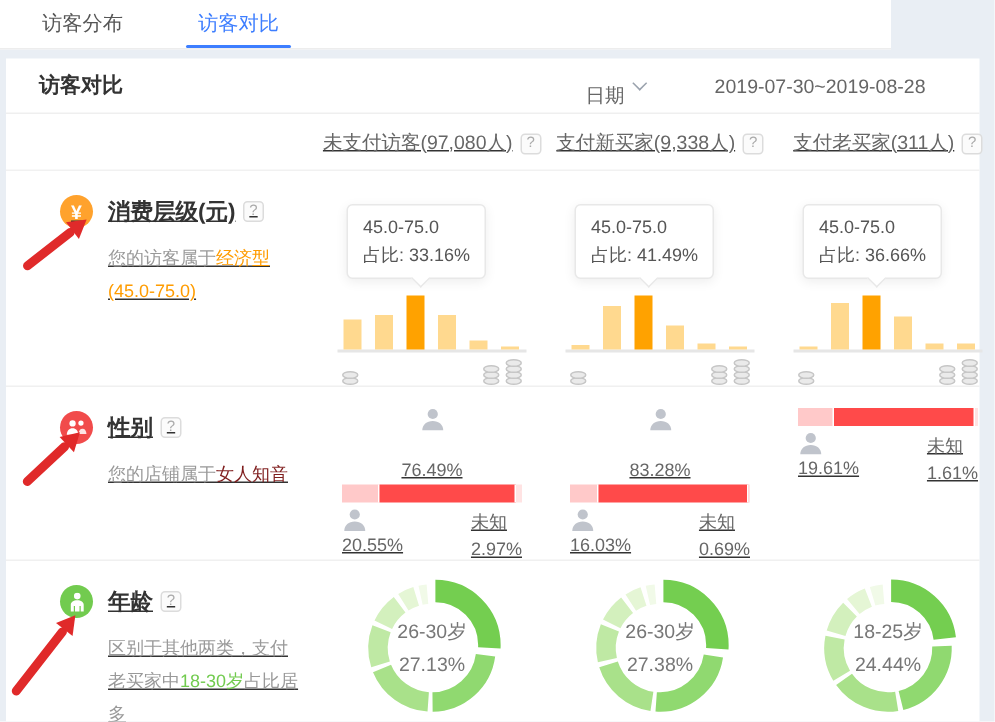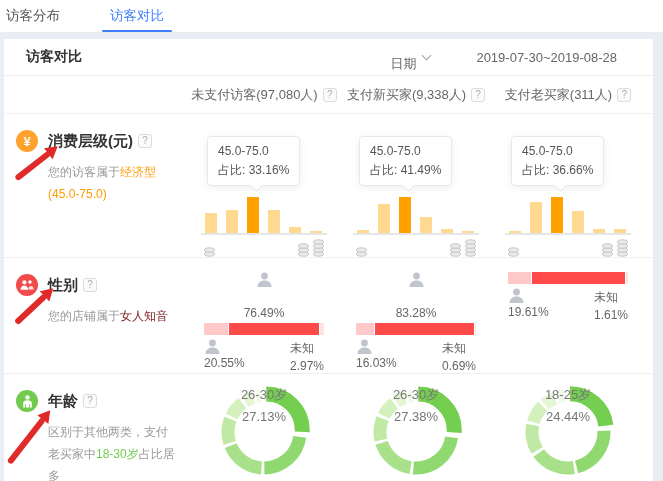--- a/index.html
+++ b/index.html
@@ -3,40 +3,40 @@
 <meta charset="utf-8">
 <style>
   * { margin:0; padding:0; box-sizing:border-box; }
   html,body { width:663px; height:481px; overflow:hidden; }
   body {
     background:#E9EEF4;
     font-family:"Liberation Sans","DejaVu Sans",sans-serif;
     color:#333; font-size:13px; position:relative;
   }
   
-  .tabbar { position:absolute; top:0; left:0; width:663px; height:33px;
-    background:#fff; border-bottom:1px solid #EDEDED; display:flex; align-items:stretch; }
+  .tabbar { position:absolute; top:0; left:0; width:594px; height:33px;
+    background:#fff; border-bottom:1px solid #EDEDED; display:flex; align-items:stretch; padding-left:22px; }
   .tab { display:flex; align-items:center; padding:0 6px; margin-right:38px;
     color:#555; font-size:13.5px; cursor:pointer; position:relative; }
   .tab.active { color:#3D7EFF; }
   .tab.active::after { content:""; position:absolute; left:-2px; right:-2px; bottom:0;
     height:2px; background:#3D7EFF; border-radius:1px; }
   
   .card { position:absolute; top:39px; left:4px; right:10px; bottom:0;
     background:#fff; }
   .card-header { height:37px; display:flex; align-items:center;
     padding:0 22px; border-bottom:1px solid #EFEFEF; }
   .card-title { font-weight:bold; font-size:14px; color:#333; }
   .date-area { margin-left:auto; display:flex; align-items:center; color:#666; font-size:13px; }
   .date-label { margin-right:4px; cursor:pointer;margin-top:13px; }
   .chev { display:inline-block; width:7px; height:7px; border:solid #9AA2AD;
     border-width:0 1.5px 1.5px 0; transform:rotate(45deg); margin:-3px 0 0 3px; }
   .date-range { margin-left:46px; margin-right:14px; cursor:pointer; }
   
-  .grid { display:grid; grid-template-columns:172px 152px 152px 152px; padding-left:12px; }
+  .grid { display:grid; grid-template-columns:172px 152px 152px 152px; padding-left:36px;text-decoration:underline; }
   .colheads { height:38px; border-bottom:1px solid #F1F1F1; align-items:center; }
   .colhead { text-align:center; color:#666; font-size:13px; white-space:nowrap; }
   .help { display:inline-block; width:14px; height:14px; line-height:12px; text-align:center;
     border:1px solid #DCDCDC; border-radius:3px; color:#ABABAB; background:#FBFBFB;
     font-size:10px; margin-left:5px; vertical-align:1px; cursor:pointer; }
   .row { position:relative; }
   .row + .row { border-top:1px solid #F0F0F0; }
   .row-consumption { height:143px; }
   .row-gender { height:116px; }
   .row-age { height:111px; }
@@ -76,21 +76,21 @@
   .seg-male { background:#FFC9C9; border-right:1px solid #fff; }
   .seg-female { background:#FF4A4A; border-right:1px solid #fff; }
   .seg-unknown { background:#FFE3E3; }
   .g-bottom { display:flex; justify-content:space-between; margin-top:4px; }
   .g-stack { display:flex; flex-direction:column; line-height:1.5; color:#666; }
   .bust { width:17px; height:15px; display:inline-block; }
   .bust svg { display:block; }
   
   .donut-wrap { width:96px; margin:0 auto; padding-top:10px; position:relative; }
   .donut-center { position:absolute; left:0; top:10px; width:96px; height:96px;
-    display:flex; flex-direction:column; align-items:center; justify-content:flex-start;
+    display:flex; flex-direction:column; align-items:center; justify-content:center;
     font-size:13px; color:#777; line-height:1.7; pointer-events:none; }
   
   .annot-arrow { position:absolute; height:6px; background:#E02A2A; transform-origin:0 50%;
     border-radius:3px; z-index:5; }
   .annot-arrow::after { content:""; position:absolute; right:-11px; top:50%;
     transform:translateY(-50%); width:0; height:0;
     border-left:12px solid #E02A2A; border-top:7px solid transparent; border-bottom:7px solid transparent; }
   .arrow-1 { left:16px; top:176px; width:42px; transform:rotate(-38deg); }
   .arrow-2 { left:16px; top:320px; width:40px; transform:rotate(-43deg); }
   .arrow-3 { left:9px; top:460px; width:56px; transform:rotate(-52deg); }

